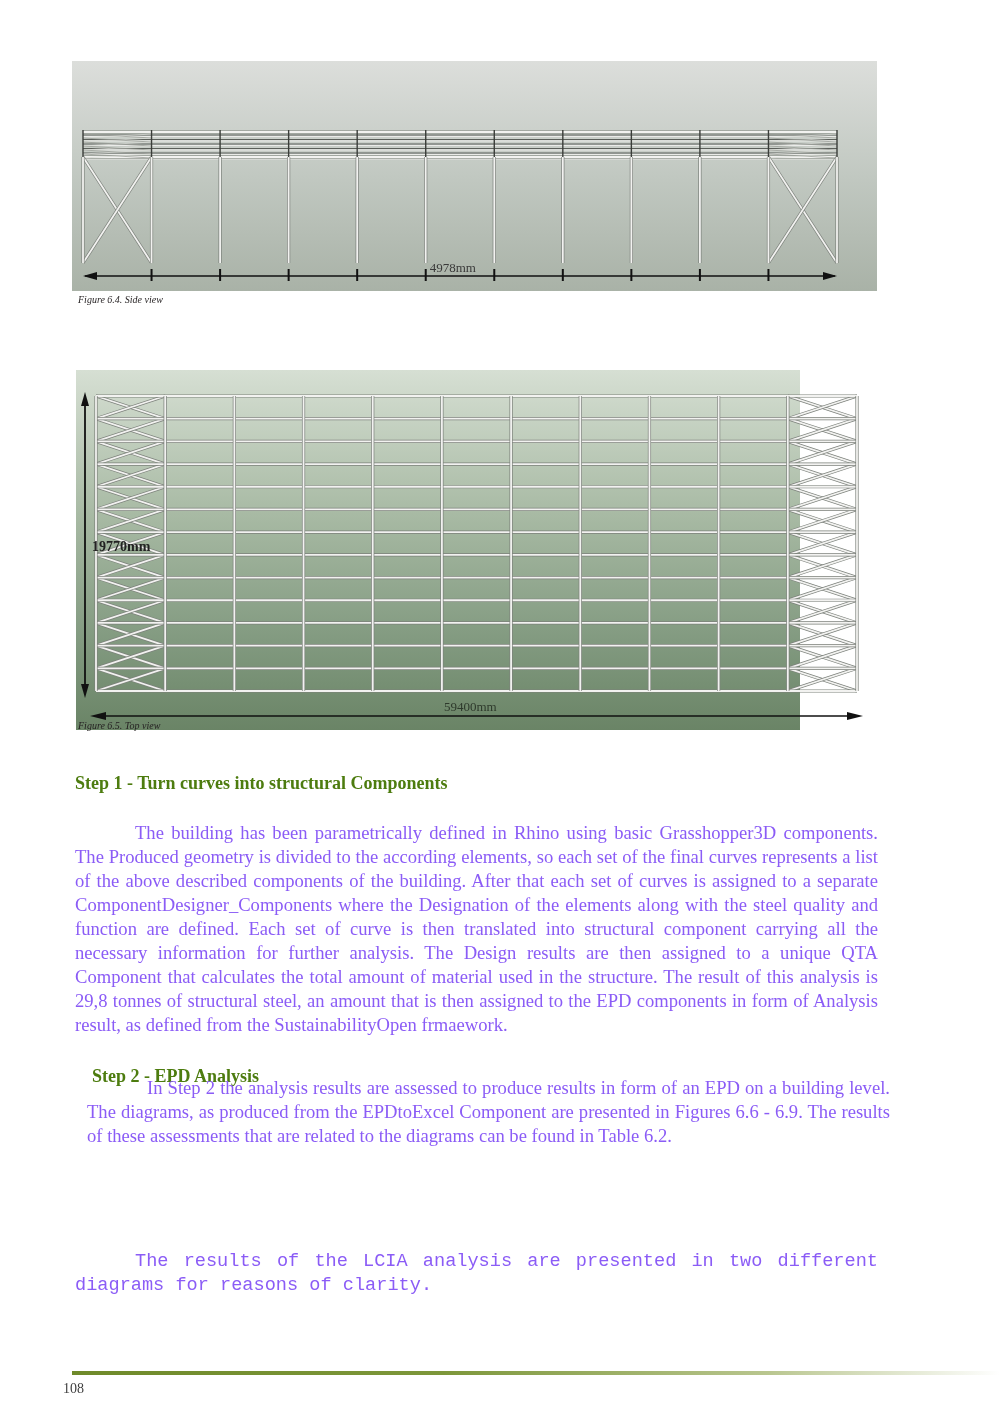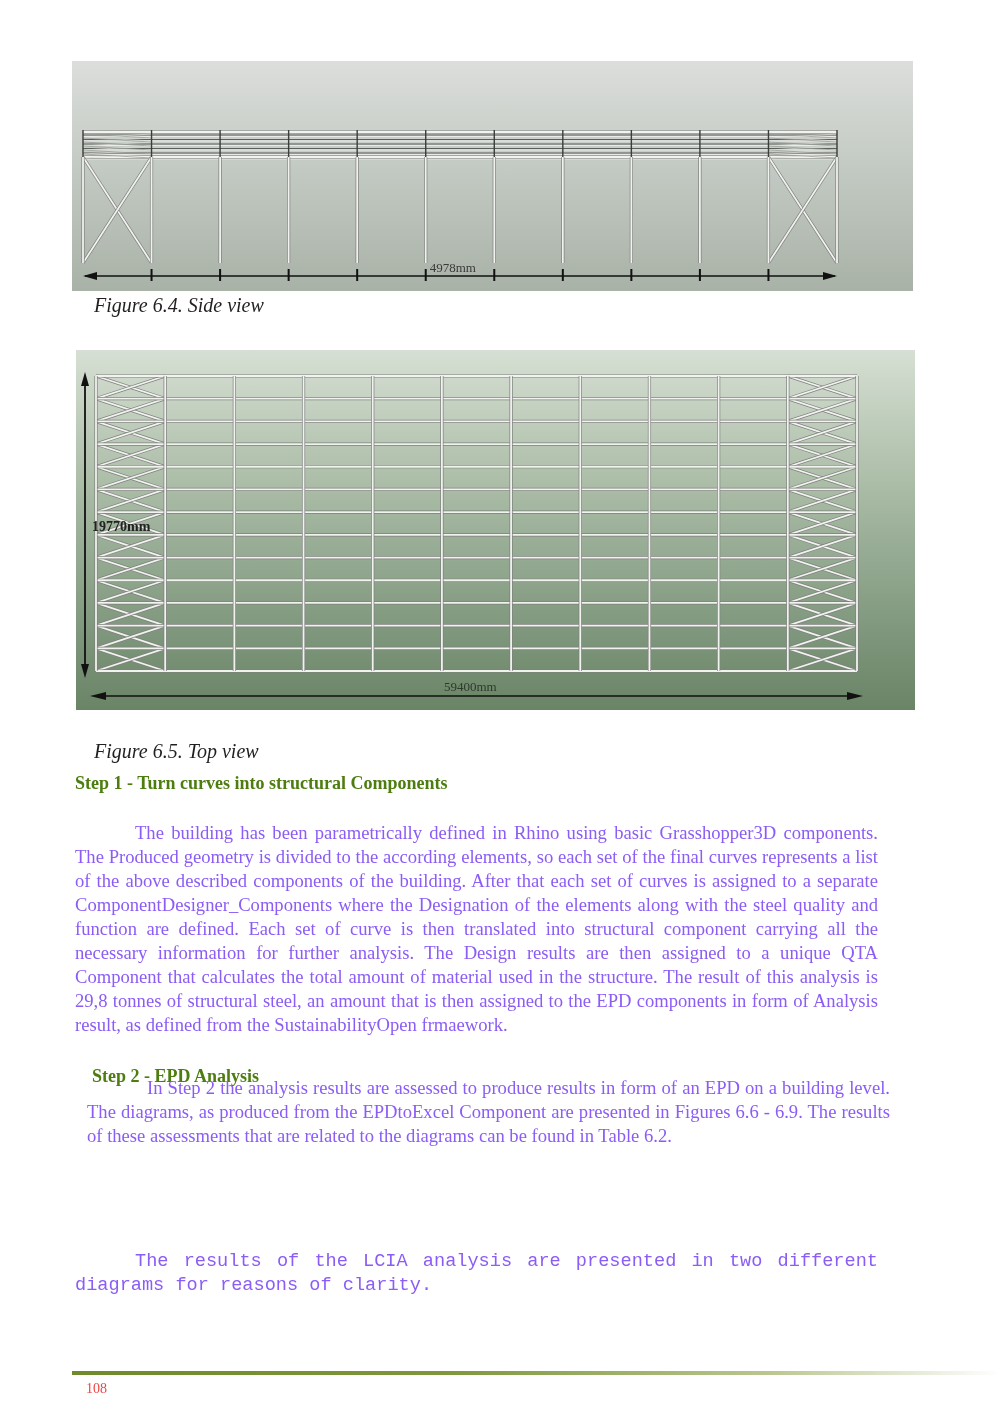--- a/index.html
+++ b/index.html
@@ -1,34 +1,34 @@
 <!DOCTYPE html>
 <html><head>
 <meta charset="utf-8">
 <style>
   html, body { margin: 0; padding: 0; background: #ffffff; }
   body { width: 1000px; height: 1416px; position: relative; overflow: hidden;
          font-family: "DejaVu Serif", "Liberation Serif", serif; color: #231f20; }
-  .fig { position: absolute; padding-left: 36px; }
+  .fig { position: absolute; }
   #fig-side { left: 72px; top: 61px; width: 805px; height: 230px;
               background: linear-gradient(#dcdedb 0%, #c1c8c1 50%, #a9b2a7 100%); }
-  #fig-top { left: 76px; top: 350px; width: 803px; height: 360px;
+  #fig-top { left: 76px; top: 370px; width: 724px; height: 360px;
              background: linear-gradient(#d6dfd3 0%, #a8baa4 40%, #829a80 75%, #6a8466 100%); }
   .fig svg { position: absolute; left: 0; top: 0; }
   .caption { position: absolute; font-family: "Liberation Serif", serif; font-style: italic;
-             font-size: 20px; color: #231f20; margin-left: 16px; }
+             font-size: 10px; color: #231f20; }
   .heading { position: absolute; left: 75px; font-family: "Liberation Serif", serif;
              font-weight: bold; font-size: 18px; color: #4d7c0f; }
   .para { position: absolute; left: 75px; width: 803px; font-family: "Liberation Serif", serif;
           font-size: 18.6px; line-height: 24px; text-align: justify; color: #8b5cf6; }
   .para.indent { text-indent: 60px; }
   .footer-rule { position: absolute; left: 72px; top: 1371px; width: 928px; height: 4px;
                  background: linear-gradient(90deg, #6f8a2a 0%, #7d973a 40%, #b9c68f 75%, rgba(255,255,255,0) 100%); }
-  .page-num { position: absolute; left: 86px; top: 1381px; font-family: "Liberation Serif", serif;
-              font-size: 14px; color: #ef4444; }
+  .page-num { position: absolute; left: 63px; top: 1381px; font-family: "Liberation Serif", serif;
+              font-size: 14px; color: #404040; }
   .dimlabel { font-family: "Liberation Serif", serif; }
 </style>
 </head>
 <body>
 
 <div class="fig" id="fig-side">
   <svg id="svg-side" width="805" height="230">
       <line x1="11" y1="74" x2="765" y2="74" stroke="#5b5f5a" stroke-width="1.2"></line>
       <line x1="11" y1="75.5" x2="765" y2="75.5" stroke="#eeeeec" stroke-width="0.9"></line>
       <line x1="11" y1="78.5" x2="765" y2="78.5" stroke="#5b5f5a" stroke-width="1.2"></line>
@@ -292,21 +292,21 @@
       <line x1="9" y1="28" x2="9" y2="323" stroke="#111" stroke-width="1.8"></line>
       <polygon points="9,22 5,36 13,36" fill="#111"></polygon>
       <polygon points="9,328 5,314 13,314" fill="#111"></polygon>
       <text x="16" y="181" font-size="14" font-weight="bold" fill="#222" class="dimlabel">19770mm</text>
       <line x1="24" y1="346" x2="777" y2="346" stroke="#111" stroke-width="1.4"></line>
       <polygon points="14,346 30,342 30,350" fill="#111"></polygon>
       <polygon points="787,346 771,342 771,350" fill="#111"></polygon>
       <text x="368" y="341" font-size="13" fill="#2e3a2c" class="dimlabel">59400mm</text>
     </svg>
 </div>
-<div class="caption" style="left:78px; top:740px;">Figure 6.5.  Top view</div>
+<div class="caption" style="left:78px; top:720px;">Figure 6.5.  Top view</div>
 
 <div class="heading" style="top:773px;">Step 1 - Turn curves into structural Components</div>
 <div class="para indent" style="top:821px;">The building has been parametrically defined in Rhino using basic Grasshopper3D compo­nents. The Produced geometry is divided to the according elements, so each set of the final curves represents a list of the above described components of the building. After that each set of curves is as­signed to a separate ComponentDesigner_Components where the Designation of the elements along with the steel quality and function are defined. Each set of curve is then translated into structural component carrying all the necessary information for further analysis. The Design results are then assigned to a unique QTA Component that calculates the total amount of material used in the struc­ture. The result of this analysis is 29,8 tonnes of structural steel, an amount that is then assigned to the EPD components in form of Analysis result, as defined from the SustainabilityOpen frmaework.</div>
 
 <div class="heading" style="top:1066px;margin-left:17px;">Step 2 - EPD Analysis</div>
 <div class="para indent" style="top:1076px;margin-left:12px;">In Step 2 the analysis results are assessed to produce results in form of an EPD on a building level. The diagrams, as produced from the EPDtoExcel Component are presented in Figures 6.6 - 6.9. The results of these assessments that are related to the diagrams can be found in Table 6.2.</div>
 <div class="para indent" style="top:1250px;font-family:Liberation Mono, monospace;">The results of the LCIA analysis are presented in two different diagrams for reasons of clarity.</div>
 
 <div class="footer-rule"></div>
 <div class="page-num">108</div>

